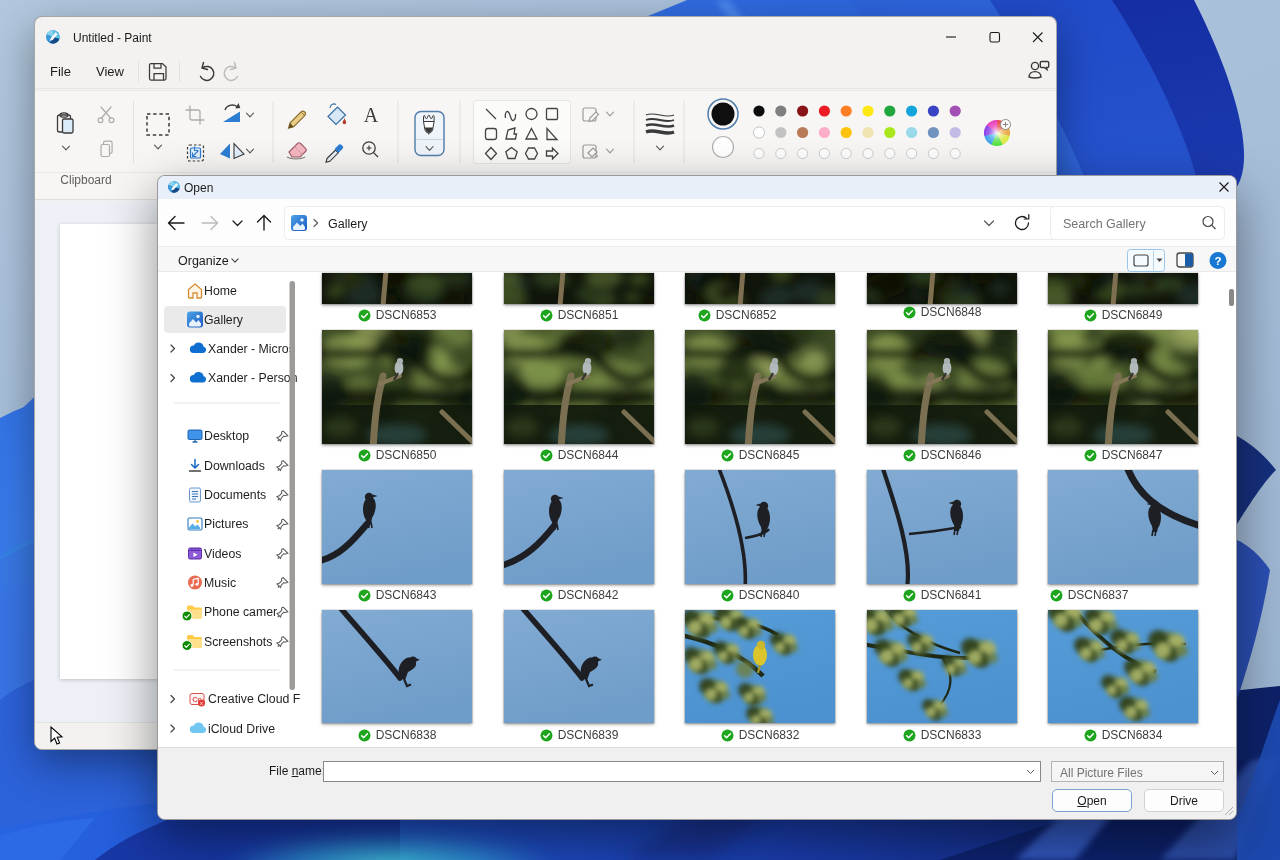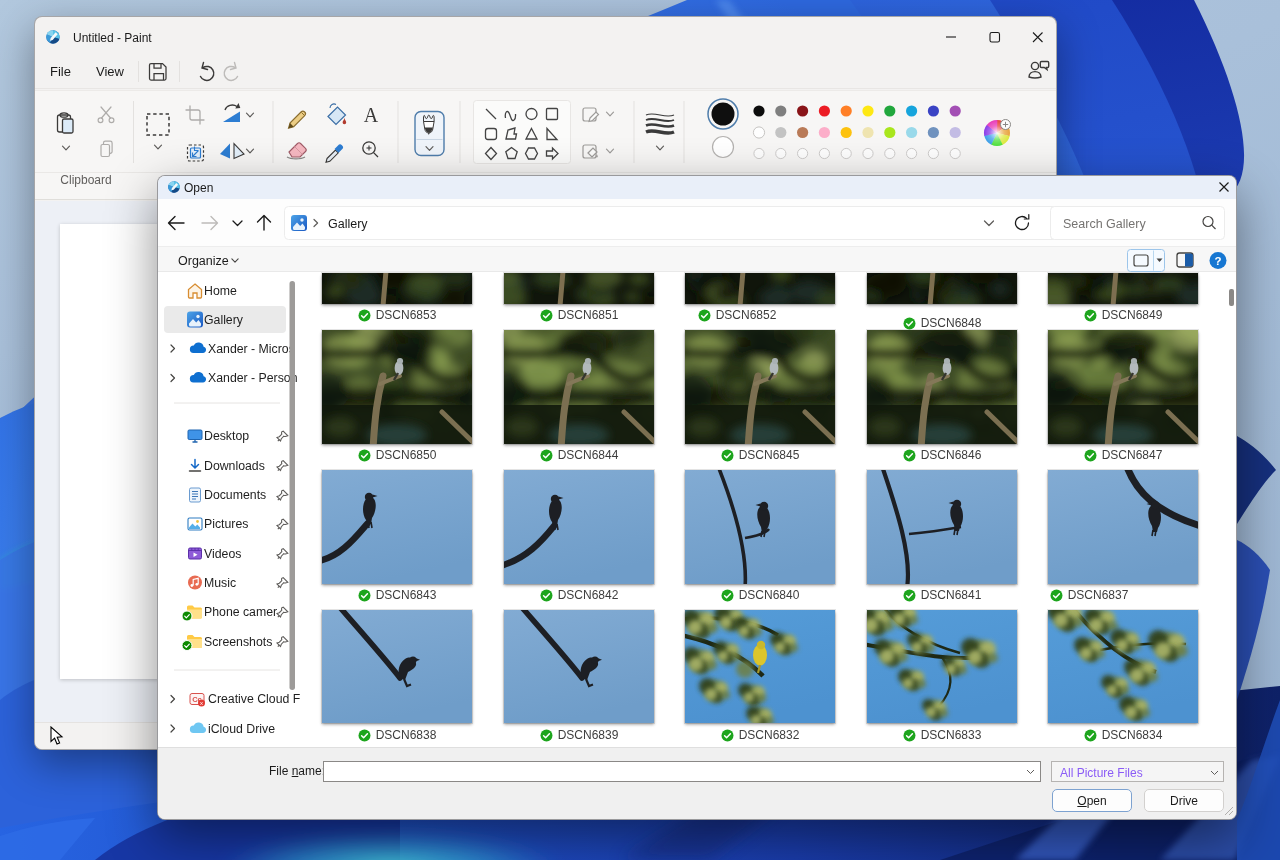--- a/index.html
+++ b/index.html
@@ -23,21 +23,21 @@
   #dtitle .ttext { position:absolute; left:26px; top:5px; font-size:12px; color:#1b1b1b; }
   #dnav { position:absolute; left:0; top:23px; right:0; height:47px; background:#fdfdfd; }
   #dtools { position:absolute; left:0; top:70px; right:0; height:26px; background:#f7f7f7; border-top:1px solid #ededed; border-bottom:1px solid #e9e9e9; }
   #dbody { position:absolute; left:0; top:97px; right:0; bottom:72px; background:#fff; }
   #dfoot { position:absolute; left:0; bottom:0; right:0; height:72px; background:#f0f0f0; border-top:1px solid #dfdfdf; }
   .thumb { position:absolute; width:150px; box-shadow:0 0 0 1px rgba(0,0,0,0.10), 0 1.5px 3px rgba(0,0,0,0.38); overflow:hidden; background:#888; }
   .thumb svg { display:block; }
   .tlabel { position:absolute; width:150px; height:15px; text-align:center; font-size:12px; color:#3d3d3d; white-space:nowrap; }
   .tlabel svg { vertical-align:-2.5px; margin-right:5px; }
   #fname { position:absolute; left:165px; top:13px; width:718px; height:21px; background:#fff; border:1px solid #8a8886; }
-  #ftype { position:absolute; left:893px; top:13px; width:173px; height:21px; background:#f5f5f5; border:1px solid #b5b3b1; font-size:12px; color:#8b5cf6; }
+  #ftype { position:absolute; left:893px; top:13px; width:173px; height:21px; background:#f5f5f5; border:1px solid #b5b3b1; font-size:12px; color:#737373; }
   .btn { position:absolute; top:41px; height:23px; border-radius:5px; background:#fdfdfd; font-size:12px; color:#1b1b1b; text-align:center; line-height:22px; }
 </style>
 </head>
 <body>
 <div id="stage">
   <svg id="wall" class="abs" style="left:0;top:0" width="1280" height="860" viewBox="0 0 1280 860">
     <defs>
       <linearGradient id="wbase" x1="0" y1="0" x2="0.8" y2="1">
         <stop offset="0" stop-color="#b2c8de"></stop>
           <stop offset="0.5" stop-color="#a9c0da"></stop>
@@ -517,21 +517,21 @@
               <ellipse cx="28" cy="2" rx="10" ry="6" fill="#0a0f06" opacity="0.85"></ellipse>
               <ellipse cx="133" cy="16" rx="9" ry="6" fill="#1c2f28" opacity="0.85"></ellipse>
               <ellipse cx="98" cy="20" rx="9" ry="5" fill="#1c2f28" opacity="0.85"></ellipse>
               <ellipse cx="69" cy="20" rx="17" ry="10" fill="#0a0f06" opacity="0.85"></ellipse>
               <ellipse cx="79" cy="22" rx="10" ry="6" fill="#232f14" opacity="0.85"></ellipse>
               <ellipse cx="117" cy="2" rx="15" ry="9" fill="#0a0f06" opacity="0.85"></ellipse>
             </g>
             <path d="M66,-2 L63,33" stroke="#7d6f50" stroke-width="5" stroke-linecap="round"></path>
           </svg>
         </div>
-        <div class="tlabel" style="left:709px;top:43px"><svg width="13" height="13" viewBox="0 0 13 13">
+        <div class="tlabel" style="left:709px;top:32px"><svg width="13" height="13" viewBox="0 0 13 13">
             <circle cx="6.5" cy="6.5" r="6" fill="#1da51d"></circle>
             <path d="M3.6,6.7 l2,2 l3.8,-4" stroke="#fff" stroke-width="1.5" fill="none" stroke-linecap="round" stroke-linejoin="round"></path>
           </svg><span>DSCN6848</span></div>
         <div class="thumb" style="left:890px;top:0px;height:31px">
           <svg class="abs" style="left:0px;top:0px" width="150" height="31" viewBox="0 0 150 31">
             <rect width="150" height="31" fill="#10150b"></rect>
             <g filter="url(#pblur)">
               <ellipse cx="61" cy="17" rx="18" ry="11" fill="#3c4c22" opacity="0.85"></ellipse>
               <ellipse cx="57" cy="9" rx="11" ry="6" fill="#1c2f28" opacity="0.85"></ellipse>
               <ellipse cx="1" cy="5" rx="14" ry="8" fill="#0a0f06" opacity="0.85"></ellipse>

